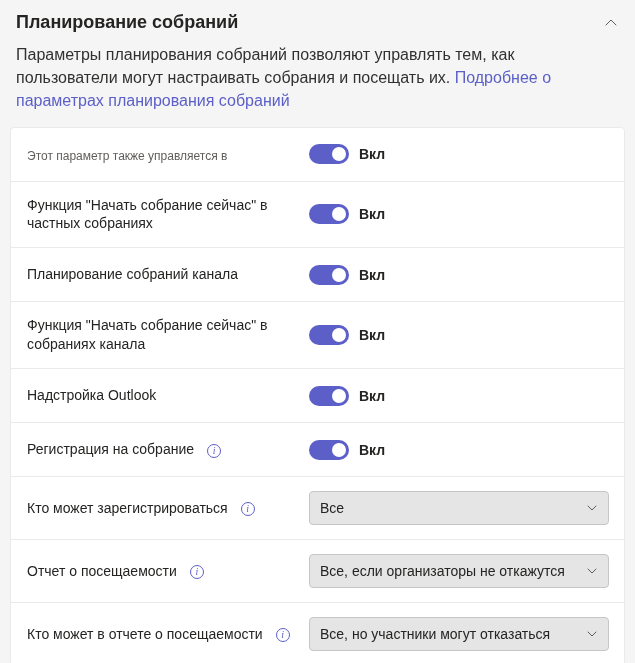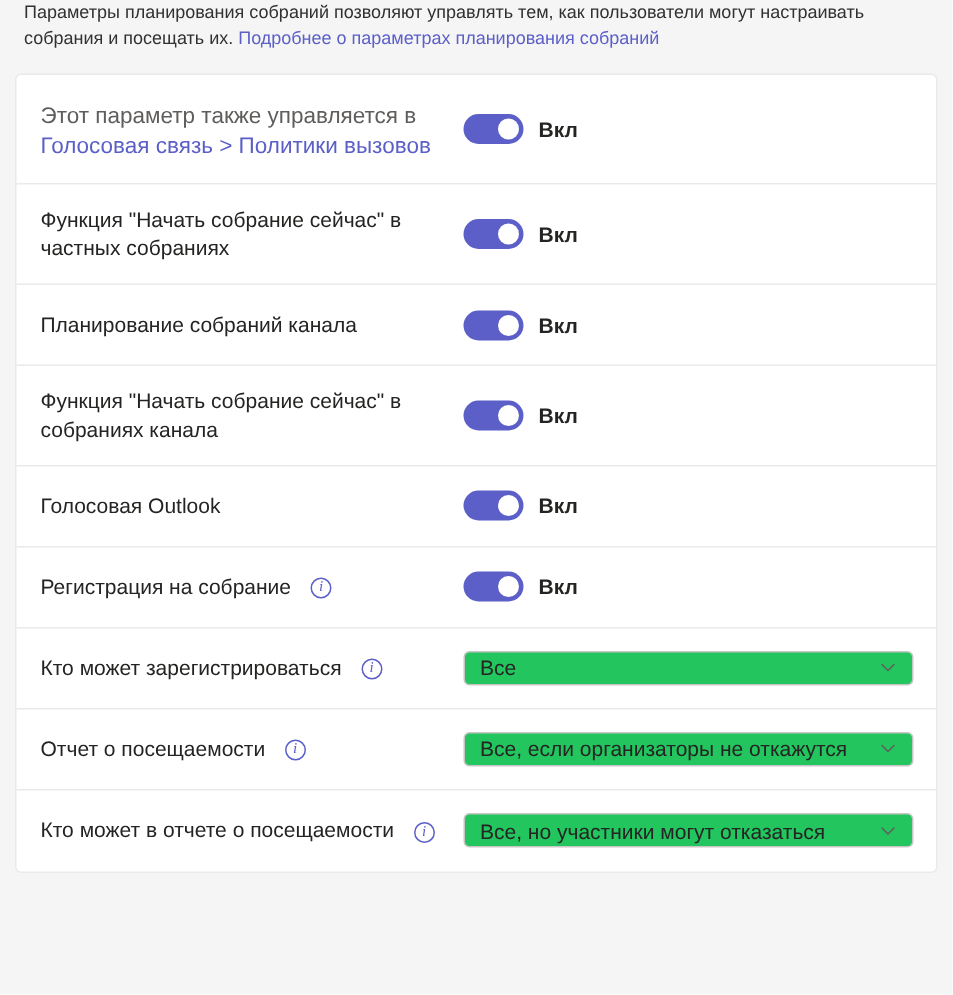--- a/index.html
+++ b/index.html
@@ -25,21 +25,21 @@
     font-size: 18px;
     font-weight: 700;
     color: #252423;
   }
   .chevron {
     color: #605e5c;
   }
   .chevron svg { display: block; }
   .description {
     padding: 0 16px 14px 16px;
-    font-size: 12px;
+    font-size: 16px;
     line-height: 1.45;
     color: #323130;
   }
   .description a {
     color: #5b5fc7;
     text-decoration: none;
     cursor: pointer;
   }
   .card {
     background: #ffffff;
@@ -57,21 +57,21 @@
   .row:last-child { border-bottom: none; }
   .row-label {
     flex: 0 0 282px;
     max-width: 282px;
     padding-right: 12px;
     font-size: 14px;
     color: #252423;
     line-height: 1.35;
   }
   .row-label .sub {
-    font-size: 15px;
+    font-size: 12px;
     color: #605e5c;
     margin-top: 4px;
     line-height: 1.35;
   }
   .row-label .sub a {
     color: #5b5fc7;
     text-decoration: none;
   }
   .row-control {
     flex: 1;
@@ -128,50 +128,57 @@
     font-weight: 600;
     font-size: 14px;
     color: #252423;
   }
   .select {
     display: flex;
     align-items: center;
     justify-content: space-between;
     border: 1px solid #c8c6c4;
     border-radius: 4px;
-    height: 23px;
+    height: 34px;
     padding: 0 10px;
     width: 300px;
-    background: #22c55e;
+    background: #e5e5e5;
     cursor: pointer;
     font-size: 14px;
     color: #252423;
   }
   .select-chevron {
     color: #605e5c;
   }
   .select-chevron svg { display: block; }
 </style>
 </head>
 <body>
 
 <div class="panel">
 
+  <div class="header">
+    <h2>Планирование собраний</h2>
+    <span class="chevron">
+      <svg width="16" height="16" viewBox="0 0 16 16" fill="none">
+          <path d="M3 10 L8 5 L13 10" stroke="currentColor" stroke-width="1" fill="none" stroke-linecap="round" stroke-linejoin="round"></path>
+        </svg>
+    </span>
+  </div>
 
   <div class="description">
     <span>Параметры планирования собраний позволяют управлять тем, как пользователи могут настраивать собрания и посещать их. </span><a>Подробнее о параметрах планирования собраний</a>
   </div>
 
   <div class="card">
 
     <div class="row">
       <div class="row-label">
         <div class="sub">
           <span>Этот параметр также управляется в</span><br>
-          <a>Голосовая связь &gt; Политики вызовов</a>
         </div>
       </div>
       <div class="row-control">
         <div class="toggle">
           <div class="toggle-track">
               <div class="toggle-thumb"></div>
             </div>
           <span class="toggle-text">Вкл</span>
         </div>
       </div>
@@ -214,21 +221,21 @@
           <div class="toggle-track">
               <div class="toggle-thumb"></div>
             </div>
           <span class="toggle-text">Вкл</span>
         </div>
       </div>
     </div>
 
     <div class="row">
       <div class="row-label">
-        <div>Голосовая Outlook</div>
+        <div>Надстройка Outlook</div>
       </div>
       <div class="row-control">
         <div class="toggle">
           <div class="toggle-track">
               <div class="toggle-thumb"></div>
             </div>
           <span class="toggle-text">Вкл</span>
         </div>
       </div>
     </div>

